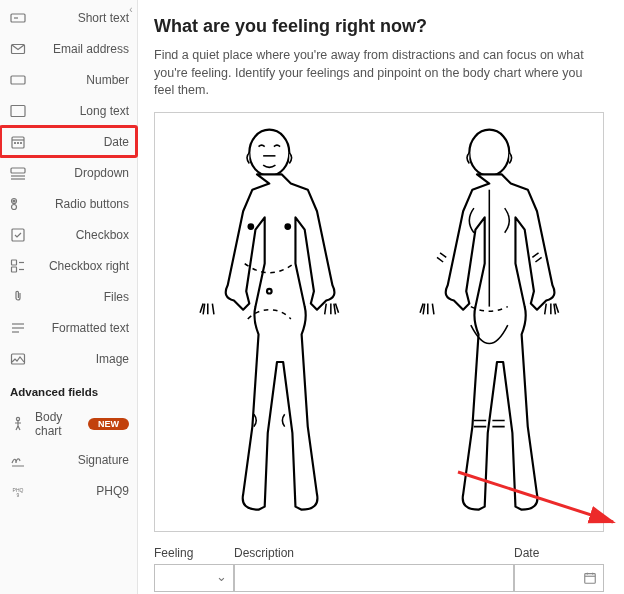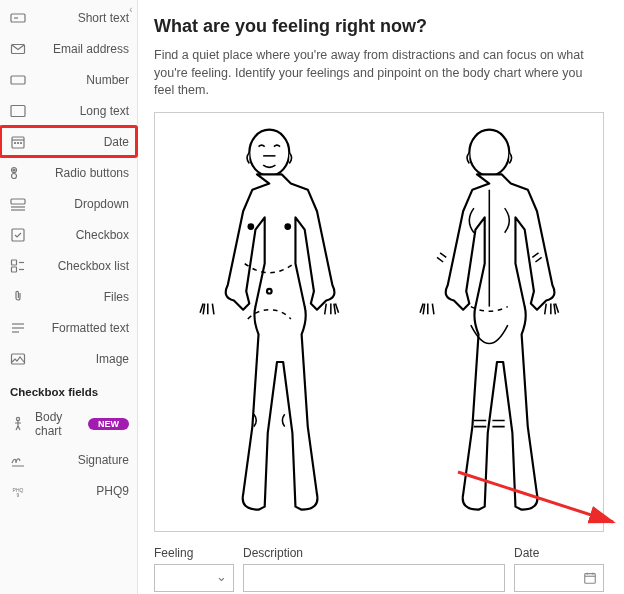--- a/index.html
+++ b/index.html
@@ -52,21 +52,21 @@
     border-radius: 2px;
   }
   .section-heading {
     font-size: 11.5px;
     font-weight: 700;
     padding: 12px 10px 6px;
     color:#222;
   }
   .new-badge {
     display:inline-block;
-    background:#a21caf;
+    background:#c2410c;
     color:#fff;
     font-size:9px;
     font-weight:700;
     padding:1px 10px;
     border-radius:8px;
     margin-left:4px;
     vertical-align:middle;
   }
   
   .main {
@@ -92,21 +92,21 @@
     height: 420px;
     display:flex;
     justify-content:space-around;
     align-items:center;
     padding: 6px 4px;
     background:#fff;
   }
   .body-svg { height: 400px; }
   .field-row {
     display:flex;
-    gap:9px;
+    gap:0;
     margin-top:14px;
   }
   .field { display:flex;flex-direction:column; }
   .field.small { width:80px; }
   .field.grow { flex:1; }
   .field.date { width:90px; }
   .field-label {
     font-size:12px;
     color:#444;
     margin-bottom:4px;
@@ -192,37 +192,37 @@
           <circle cx="8" cy="9" r="0.5" fill="currentColor"></circle>
           <circle cx="11" cy="9" r="0.5" fill="currentColor"></circle>
         </svg>
       </span>
     <span class="lbl">Date</span>
   </div>
 
   <div class="side-item">
     <span class="icon">
         <svg width="16" height="16" viewBox="0 0 16 16" fill="none" stroke="currentColor" stroke-width="1.2">
+          <rect x="1" y="3" width="14" height="5" rx="1"></rect>
+          <line x1="1" y1="11" x2="15" y2="11"></line>
+          <line x1="1" y1="14" x2="15" y2="14"></line>
+        </svg>
+      </span>
+    <span class="lbl">Dropdown</span>
+  </div>
+
+  <div class="side-item">
+    <span class="icon">
+        <svg width="16" height="16" viewBox="0 0 16 16" fill="none" stroke="currentColor" stroke-width="1.2">
           <circle cx="4" cy="5" r="2.5"></circle>
           <circle cx="4" cy="5" r="1" fill="currentColor"></circle>
           <circle cx="4" cy="11" r="2.5"></circle>
         </svg>
       </span>
     <span class="lbl">Radio buttons</span>
-  </div>
-
-  <div class="side-item">
-    <span class="icon">
-        <svg width="16" height="16" viewBox="0 0 16 16" fill="none" stroke="currentColor" stroke-width="1.2">
-          <rect x="1" y="3" width="14" height="5" rx="1"></rect>
-          <line x1="1" y1="11" x2="15" y2="11"></line>
-          <line x1="1" y1="14" x2="15" y2="14"></line>
-        </svg>
-      </span>
-    <span class="lbl">Dropdown</span>
   </div>
 
   <div class="side-item">
     <span class="icon">
         <svg width="16" height="16" viewBox="0 0 16 16" fill="none" stroke="currentColor" stroke-width="1.2">
           <rect x="2" y="2" width="12" height="12" rx="1"></rect>
           <path d="M5 8l2 2 4-4"></path>
         </svg>
       </span>
     <span class="lbl">Checkbox</span>
@@ -230,21 +230,21 @@
 
   <div class="side-item">
     <span class="icon">
         <svg width="16" height="16" viewBox="0 0 16 16" fill="none" stroke="currentColor" stroke-width="1.2">
           <rect x="1.5" y="2" width="5" height="5" rx="0.5"></rect>
           <rect x="1.5" y="9" width="5" height="5" rx="0.5"></rect>
           <line x1="9" y1="4.5" x2="14" y2="4.5"></line>
           <line x1="9" y1="11.5" x2="14" y2="11.5"></line>
         </svg>
       </span>
-    <span class="lbl">Checkbox list</span>
+    <span class="lbl">Checkbox right</span>
   </div>
 
   <div class="side-item">
     <span class="icon">
         <svg width="16" height="16" viewBox="0 0 16 16" fill="none" stroke="currentColor" stroke-width="1.2">
           <path d="M10 4v5a2 2 0 1 1-4 0V3.5a1.2 1.2 0 1 1 2.4 0V9"></path>
         </svg>
       </span>
     <span class="lbl">Files</span>
   </div>
@@ -264,21 +264,21 @@
     <span class="icon">
         <svg width="16" height="16" viewBox="0 0 16 16" fill="none" stroke="currentColor" stroke-width="1.2">
           <rect x="1.5" y="3" width="13" height="10" rx="1"></rect>
           <path d="M2 11l3-3 2 2 3-4 4 5"></path>
         </svg>
       </span>
     <span class="lbl">Image</span>
   </div>
 
 
-  <div class="section-heading">Checkbox fields</div>
+  <div class="section-heading">Advanced fields</div>
 
   <div class="side-item">
     <span class="icon">
         <svg width="16" height="16" viewBox="0 0 16 16" fill="none" stroke="currentColor" stroke-width="1.2">
           <circle cx="8" cy="3" r="1.6"></circle>
           <path d="M8 5v5M5 7h6M8 10l-2 4M8 10l2 4"></path>
         </svg>
       </span>
     <span class="lbl">Body chart</span>
     <span class="new-badge">NEW</span>

